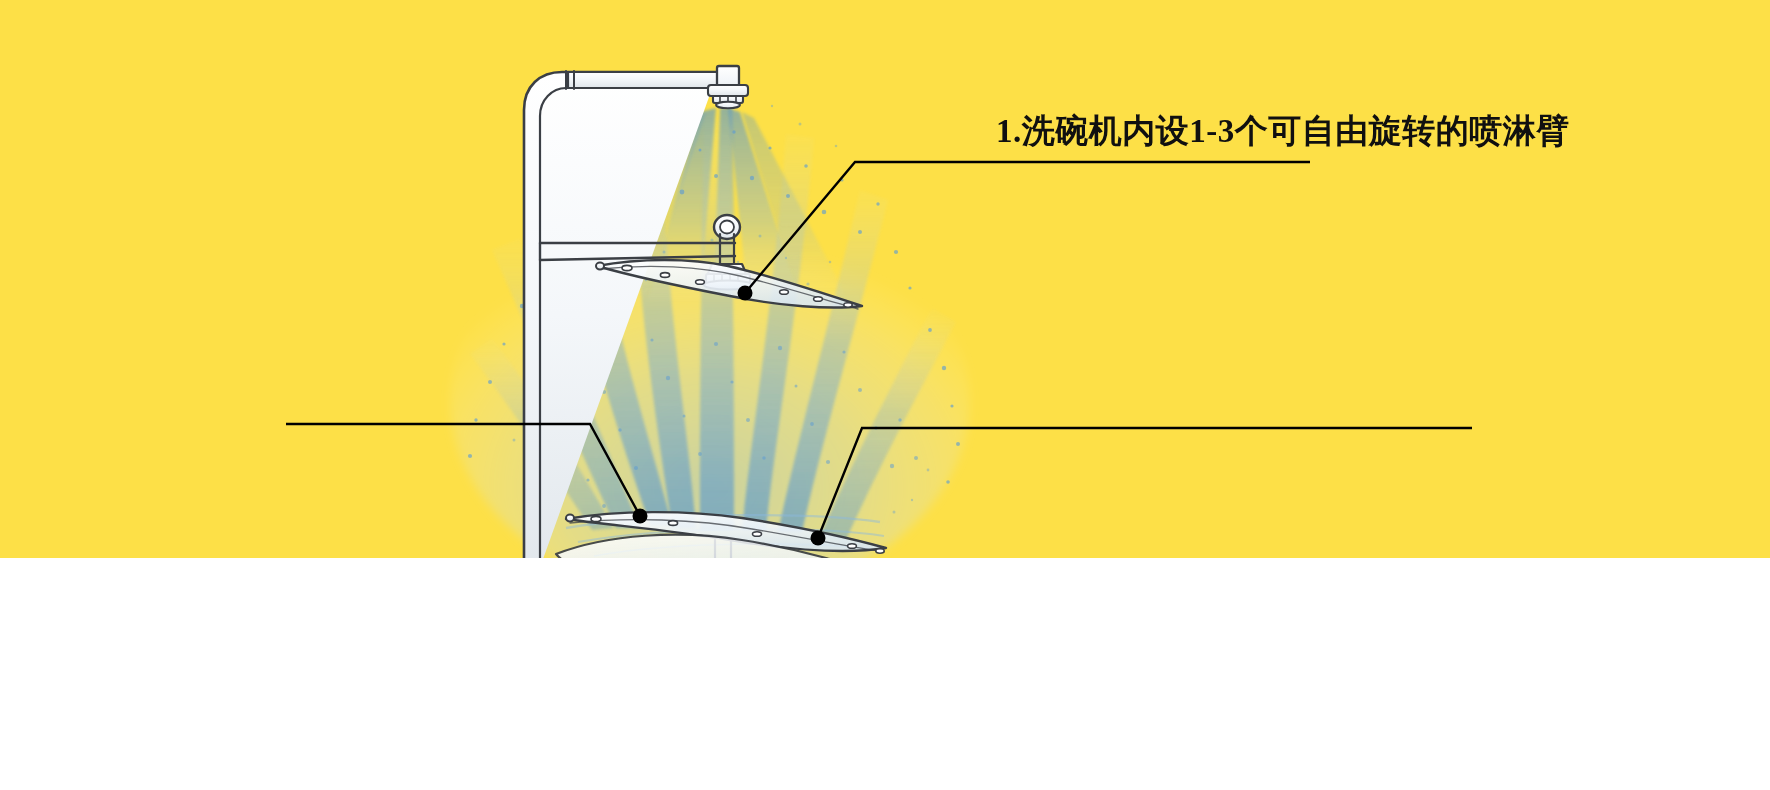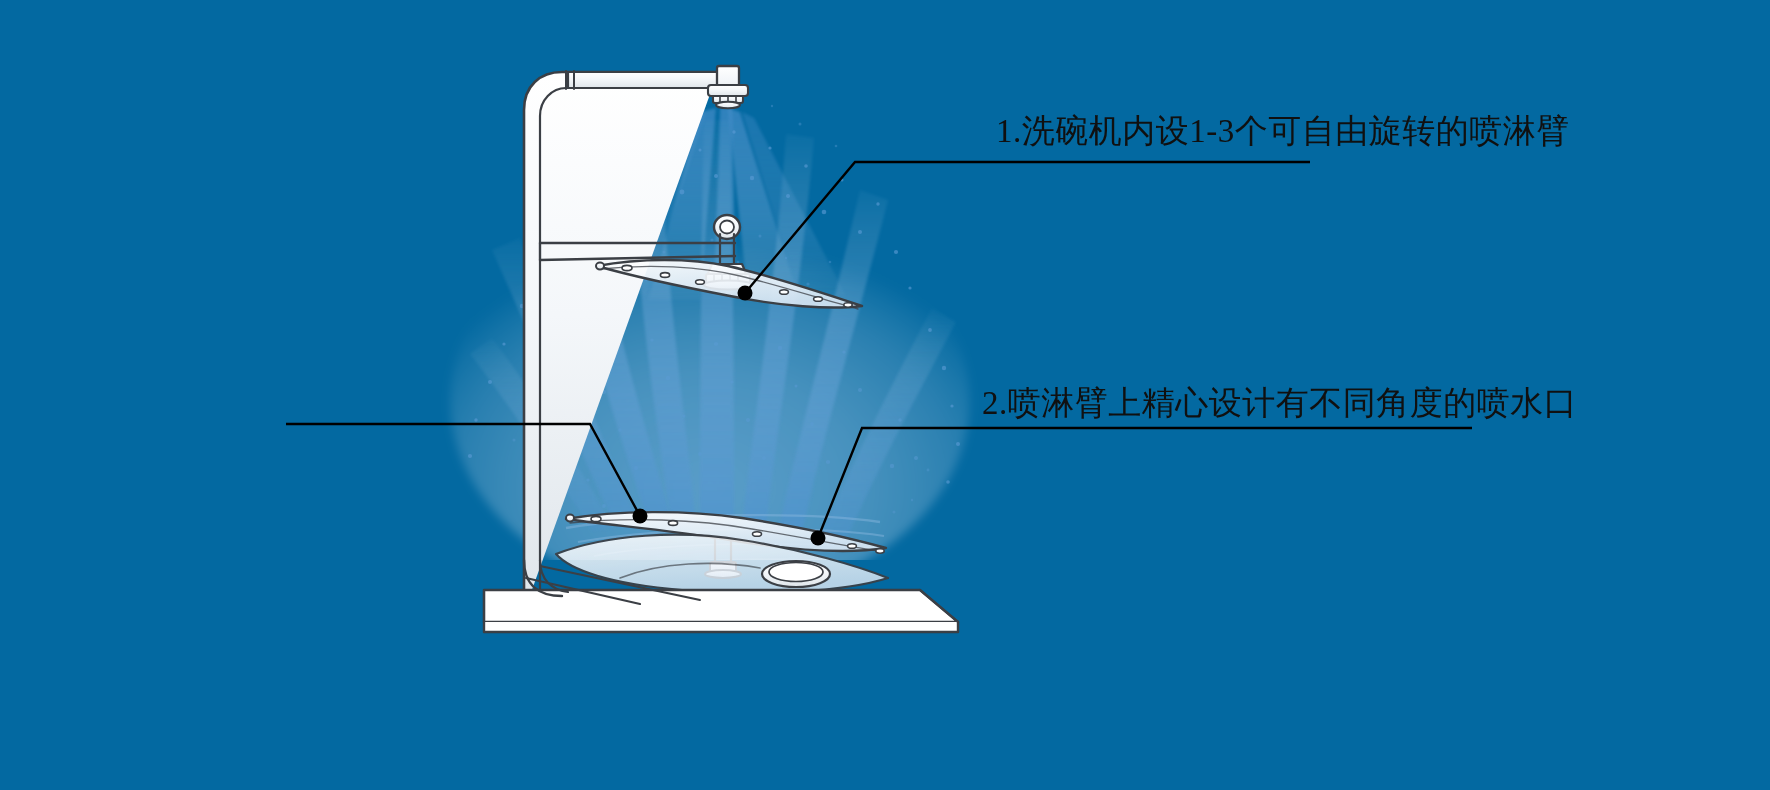--- a/index.html
+++ b/index.html
@@ -7,23 +7,24 @@
     margin: 0;
     padding: 0;
     background: #ffffff;
   }
   body {
     font-family: "Liberation Serif", "DejaVu Serif", serif;
   }
   #stage {
     position: relative;
     width: 1770px;
-    height: 790px;
-    background: #0369a1;
+    height: 558px;
+    background: #fde047;
     overflow: hidden;
+    font-weight: bold;
   }
   #diagram-svg {
     position: absolute;
     left: 0;
     top: 0;
     width: 1770px;
     height: 790px;
   }
   .callout-text {
     position: absolute;
@@ -311,16 +312,15 @@
       </g>
       <g>
         <path d="M640 516 L590 424 L286 424"></path>
         <circle cx="640" cy="516" r="7.5" fill="#000000" stroke="none"></circle>
       </g>
     </g>
   </svg>
 
   <div class="callout-text" id="callout-1-text">1.洗碗机内设1-3个可自由旋转的喷淋臂</div>
 
-  <div class="callout-text" id="callout-2-text">2.喷淋臂上精心设计有不同角度的喷水口</div>
 
 
 </div>
 
 </body></html>

